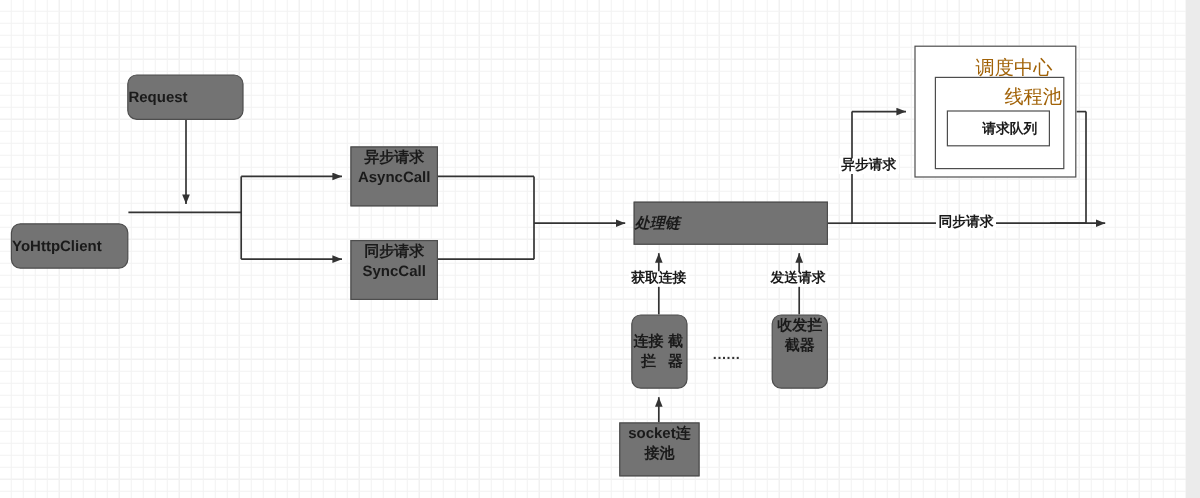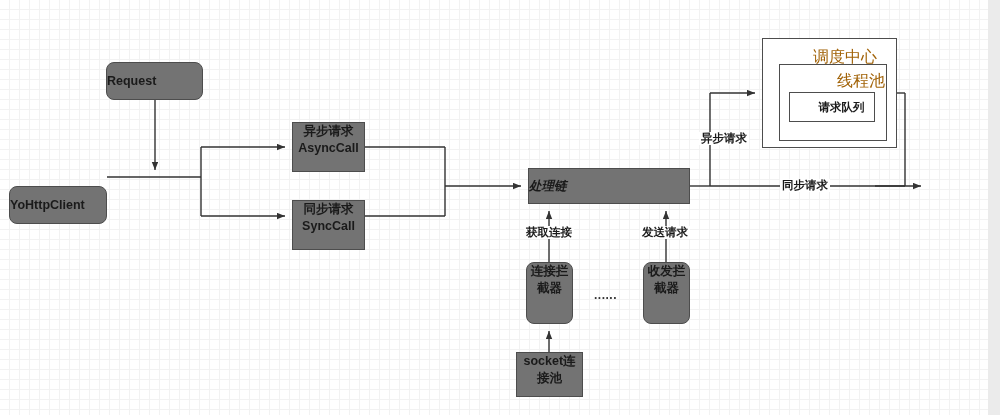--- a/index.html
+++ b/index.html
@@ -158,21 +158,21 @@
 
   <div class="node" style="left:292px; top:200px; width:73px; height:50px; flex-direction:column;">
     <span>同步请求</span>
     <span>SyncCall</span>
   </div>
 
   <div class="node" style="left:528px; top:168px; width:162px; height:36px;font-style:italic;">
     <span>处理链</span>
   </div>
 
-  <div class="node rounded" style="left:526px; top:262px; width:47px; height:62px; flex-direction:column;">
+  <div class="node rounded" style="left:526px; top:262px; width:47px; height:62px; flex-direction:row;">
     <span>连接拦</span>
     <span>截器</span>
   </div>
 
   <div class="node rounded" style="left:643px; top:262px; width:47px; height:62px; flex-direction:column;">
     <span>收发拦</span>
     <span>截器</span>
   </div>
 
   <div class="ellipsis-dots" style="left:594px; top:288px;">......</div>

